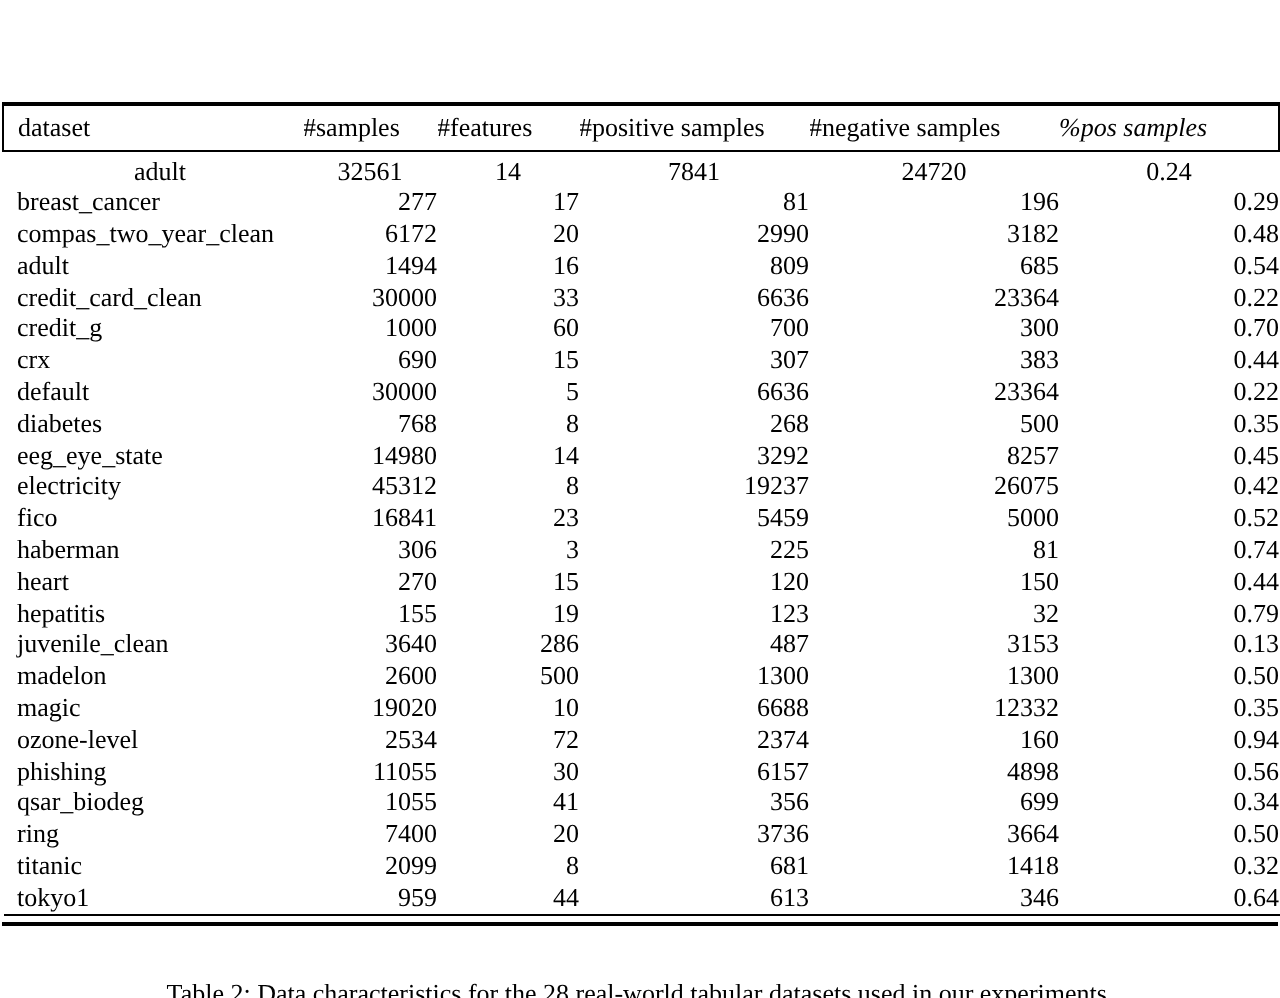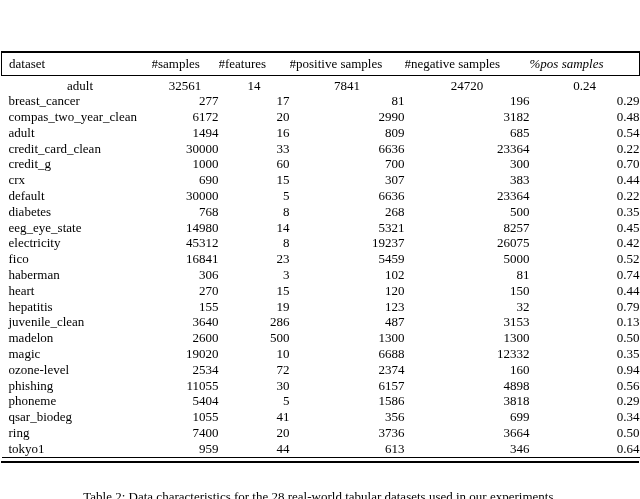--- a/index.html
+++ b/index.html
@@ -185,21 +185,21 @@
           <td>768</td>
           <td>8</td>
           <td>268</td>
           <td>500</td>
           <td class="col-last">0.35</td>
         </tr>
         <tr>
           <td>eeg_eye_state</td>
           <td>14980</td>
           <td>14</td>
-          <td>5321</td>
+          <td>3292</td>
           <td>8257</td>
           <td class="col-last">0.45</td>
         </tr>
         <tr>
           <td>electricity</td>
           <td>45312</td>
           <td>8</td>
           <td>19237</td>
           <td>26075</td>
           <td class="col-last">0.42</td>
@@ -209,21 +209,21 @@
           <td>16841</td>
           <td>23</td>
           <td>5459</td>
           <td>5000</td>
           <td class="col-last">0.52</td>
         </tr>
         <tr>
           <td>haberman</td>
           <td>306</td>
           <td>3</td>
-          <td>102</td>
+          <td>225</td>
           <td>81</td>
           <td class="col-last">0.74</td>
         </tr>
         <tr>
           <td>heart</td>
           <td>270</td>
           <td>15</td>
           <td>120</td>
           <td>150</td>
           <td class="col-last">0.44</td>
@@ -270,42 +270,42 @@
         </tr>
         <tr>
           <td>phishing</td>
           <td>11055</td>
           <td>30</td>
           <td>6157</td>
           <td>4898</td>
           <td class="col-last">0.56</td>
         </tr>
         <tr>
-          <td>phoneme</td>
-          <td>5404</td>
-          <td>5</td>
-          <td>1586</td>
-          <td>3818</td>
-          <td class="col-last">0.29</td>
-        </tr>
-        <tr>
           <td>qsar_biodeg</td>
           <td>1055</td>
           <td>41</td>
           <td>356</td>
           <td>699</td>
           <td class="col-last">0.34</td>
         </tr>
         <tr>
           <td>ring</td>
           <td>7400</td>
           <td>20</td>
           <td>3736</td>
           <td>3664</td>
           <td class="col-last">0.50</td>
+        </tr>
+        <tr>
+          <td>titanic</td>
+          <td>2099</td>
+          <td>8</td>
+          <td>681</td>
+          <td>1418</td>
+          <td class="col-last">0.32</td>
         </tr>
         <tr>
           <td>tokyo1</td>
           <td>959</td>
           <td>44</td>
           <td>613</td>
           <td>346</td>
           <td class="col-last">0.64</td>
         </tr>
       </tbody>

